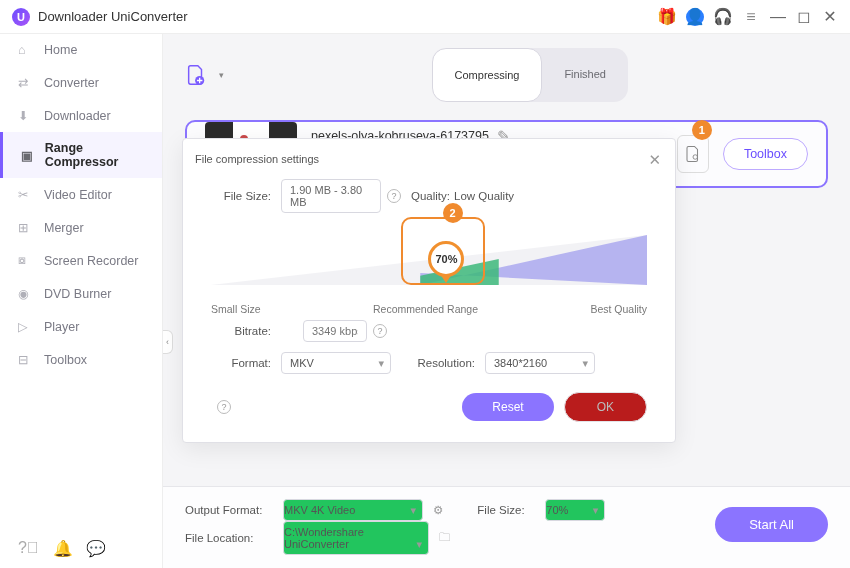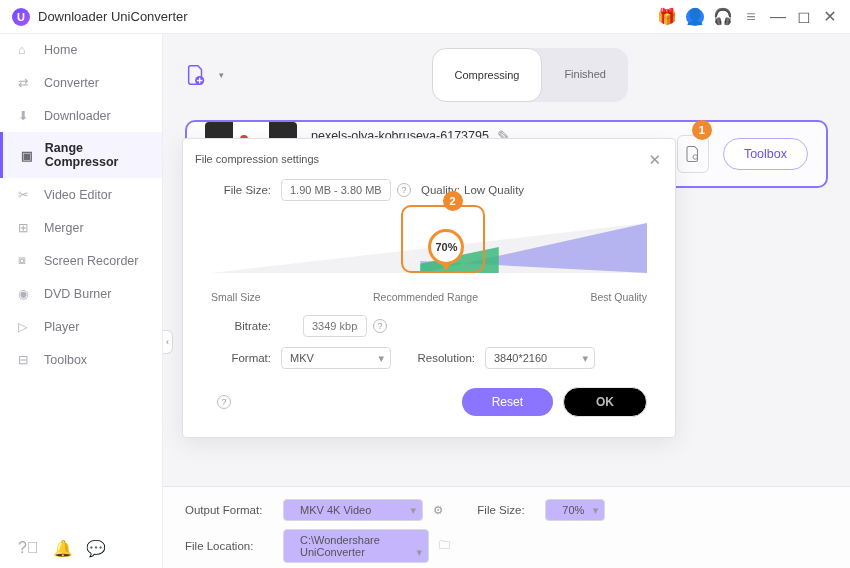--- a/index.html
+++ b/index.html
@@ -51,48 +51,48 @@
 .gear-badge{ width:32px; height:38px; border:1px solid #ddd; border-radius:6px; display:flex; align-items:center; justify-content:center; position:relative; color:#888; cursor:pointer; }
 .callout{ position:absolute; top:-16px; right:-4px; width:20px; height:20px; border-radius:50%; background:#f08a2e; color:#fff; font-size:11px; font-weight:bold; display:flex; align-items:center; justify-content:center; }
 .compress-btn{ padding:8px 20px; border:1px solid #bda9ff; color:#6a4eff; background:#fff; border-radius:18px; font-size:12.5px; cursor:pointer; }
 
 
 .modal{ position:absolute; left:182px; top:138px; width:494px; background:#fff; border:1px solid #e0e0e6; border-radius:4px; box-shadow:0 6px 24px rgba(0,0,0,.08); padding:14px 28px 20px; z-index:20; }
 .modal-title{ font-size:11px; color:#555; margin-bottom:14px; margin-left:-16px; }
 .close-x{ position:absolute; right:14px; top:12px; color:#999; cursor:pointer; font-size:15px; }
 .mrow{ display:flex; align-items:center; font-size:11.5px; color:#555; margin-bottom:8px; }
 .mlabel{ width:70px; text-align:right; padding-right:10px; }
-.minput{ width:110px; border:1px solid #d8d8e0; border-radius:4px; padding:4px 8px; font-size:11px; color:#666; }
+.minput{ width:100px; border:1px solid #d8d8e0; border-radius:4px; padding:4px 8px; font-size:11px; color:#666; }
 .mselect{ width:110px; border:1px solid #d8d8e0; border-radius:4px; padding:4px 8px; font-size:11px; color:#555; background:#fff; position:relative; }
 .mselect::after{content:"▾"; position:absolute; right:6px; color:#999;}
 .mhelp{ width:14px;height:14px;border:1px solid #bbb;border-radius:50%;font-size:9px;color:#999;display:flex;align-items:center;justify-content:center;margin-left:6px; }
 .qual-label{ margin-left:10px; }
 
 .chart{ position:relative; height:78px; margin:6px 0 4px; }
 .grey-ramp{ position:absolute; bottom:14px; left:0; width:100%; height:50px; background:linear-gradient(to top,#f2f2f5,#f2f2f5); clip-path:polygon(0 100%,100% 0,100% 100%);} 
 .blue-ramp{ position:absolute; bottom:14px; left:0; width:100%; height:50px; background:#b6b4f0; clip-path:polygon(48% 100%,100% 0,100% 100%,48% 76%);} 
 .green-band{ position:absolute; bottom:14px; left:48%; width:18%; height:26px; background:#3db97a; opacity:.85; clip-path:polygon(0 64%,100% 0,100% 100%,0 100%); }
 .rec-box{ position:absolute; left:49%; top:-4px; width:84px; height:68px; border:2px solid #f08a2e; border-radius:10px; transform:translateX(-24px);}
 .callout2{ position:absolute; left:50%; top:-16px; width:20px; height:20px; border-radius:50%; background:#f08a2e; color:#fff; font-size:11px; font-weight:bold; display:flex;align-items:center;justify-content:center; }
 .knob{ position:absolute; left:54%; top:20px; width:36px;height:36px;border-radius:50%;background:#fff;border:3px solid #f1902e;display:flex;align-items:center;justify-content:center;font-size:11px;font-weight:600;color:#333; transform:translateX(-50%); }
 .knob::after{content:"";position:absolute;bottom:-9px;left:50%;transform:translateX(-50%);width:0;height:0;border-top:9px solid #f1902e;border-left:6px solid transparent;border-right:6px solid transparent;}
-.chart-labels{ display:flex; justify-content:space-between; font-size:10.5px; color:#777; margin-bottom:12px; }
+.chart-labels{ display:flex; justify-content:space-between; font-size:10.5px; color:#777; margin-bottom:5px; }
 .chart-labels .mid{ position:relative; }
 
 .mrow2{ display:flex; gap:22px; margin-bottom:10px; }
 .col{ display:flex; align-items:center; font-size:11.5px; color:#555; }
 .modal-foot{ display:flex; align-items:center; gap:10px; margin-top:18px; }
 .btn-preview{ padding:6px 22px; border:1px solid #ccc; border-radius:16px; background:#fff; font-size:12px; cursor:pointer; color:#444; }
 .btn-reset{ padding:7px 30px; border:none; border-radius:16px; background:#8b74ff; color:#fff; font-size:12px; cursor:pointer; margin-left:auto; }
-.btn-ok{ padding:7px 32px; border:1px solid #e4e4e8; border-radius:16px; background:#000000; color:#bbb; font-size:12px; cursor:pointer;font-weight:bold; }
-
-.bottombar{ position:absolute; left:0; right:0; bottom:0; height:82px; border-top:1px solid #e6e6ea; padding:12px 22px; display:flex; flex-direction:column; gap:8px; background:#fdfdfe; }
+.btn-ok{ padding:7px 32px; border:1px solid #e4e4e8; border-radius:16px; background:#b91c1c; color:#bbb; font-size:12px; cursor:pointer; }
+
+.bottombar{ position:absolute; left:0; right:0; bottom:0; height:82px; border-top:1px solid #e6e6ea; padding:12px 22px; display:flex; flex-direction:column; gap:0; background:#fdfdfe; }
 .brow{ display:flex; align-items:center; gap:10px; font-size:11.5px; color:#555; }
 .blabel{ width:88px; }
-.bsel{ width:140px; border:1px solid #d8d8e0; border-radius:4px; padding:4px 16px; font-size:11px; position:relative; background:#c4b5fd; }
+.bsel{ width:140px; border:1px solid #d8d8e0; border-radius:4px; padding:4px 0; font-size:11px; position:relative; background:#22c55e; }
 .bsel::after{content:"▾";position:absolute;right:6px;color:#999;}
 .bicon{ color:#999; cursor:pointer; }
 .startall{ position:absolute; right:22px; top:20px; padding:10px 34px; border:none; background:#8b74ff; color:#fff; border-radius:20px; font-size:13px; cursor:pointer; }
 
 .foot-icons{ position:absolute; bottom:10px; left:18px; display:flex; gap:14px; color:#aaa; }
 .foot-icons span{ cursor:pointer; }
 </style>
 </head>
 <body>
 
@@ -214,20 +214,21 @@
         <span class="bicon">⚙</span>
         <span style="width:14px"></span>
         <span class="blabel" style="width:58px">File Size:</span>
         <div class="bsel" style="width:60px">70%</div>
       </div>
       <div class="brow">
         <span class="blabel">File Location:</span>
         <div class="bsel" style="width:146px">C:\Wondershare UniConverter</div>
         <span class="bicon">🗀</span>
       </div>
+      <button class="startall">Start All</button>
     </div>
   </div>
 </div>
 
 <div class="modal">
   <div class="modal-title">File compression settings</div>
   <div class="close-x">✕</div>
 
   <div class="mrow">
     <span class="mlabel">File Size:</span>

